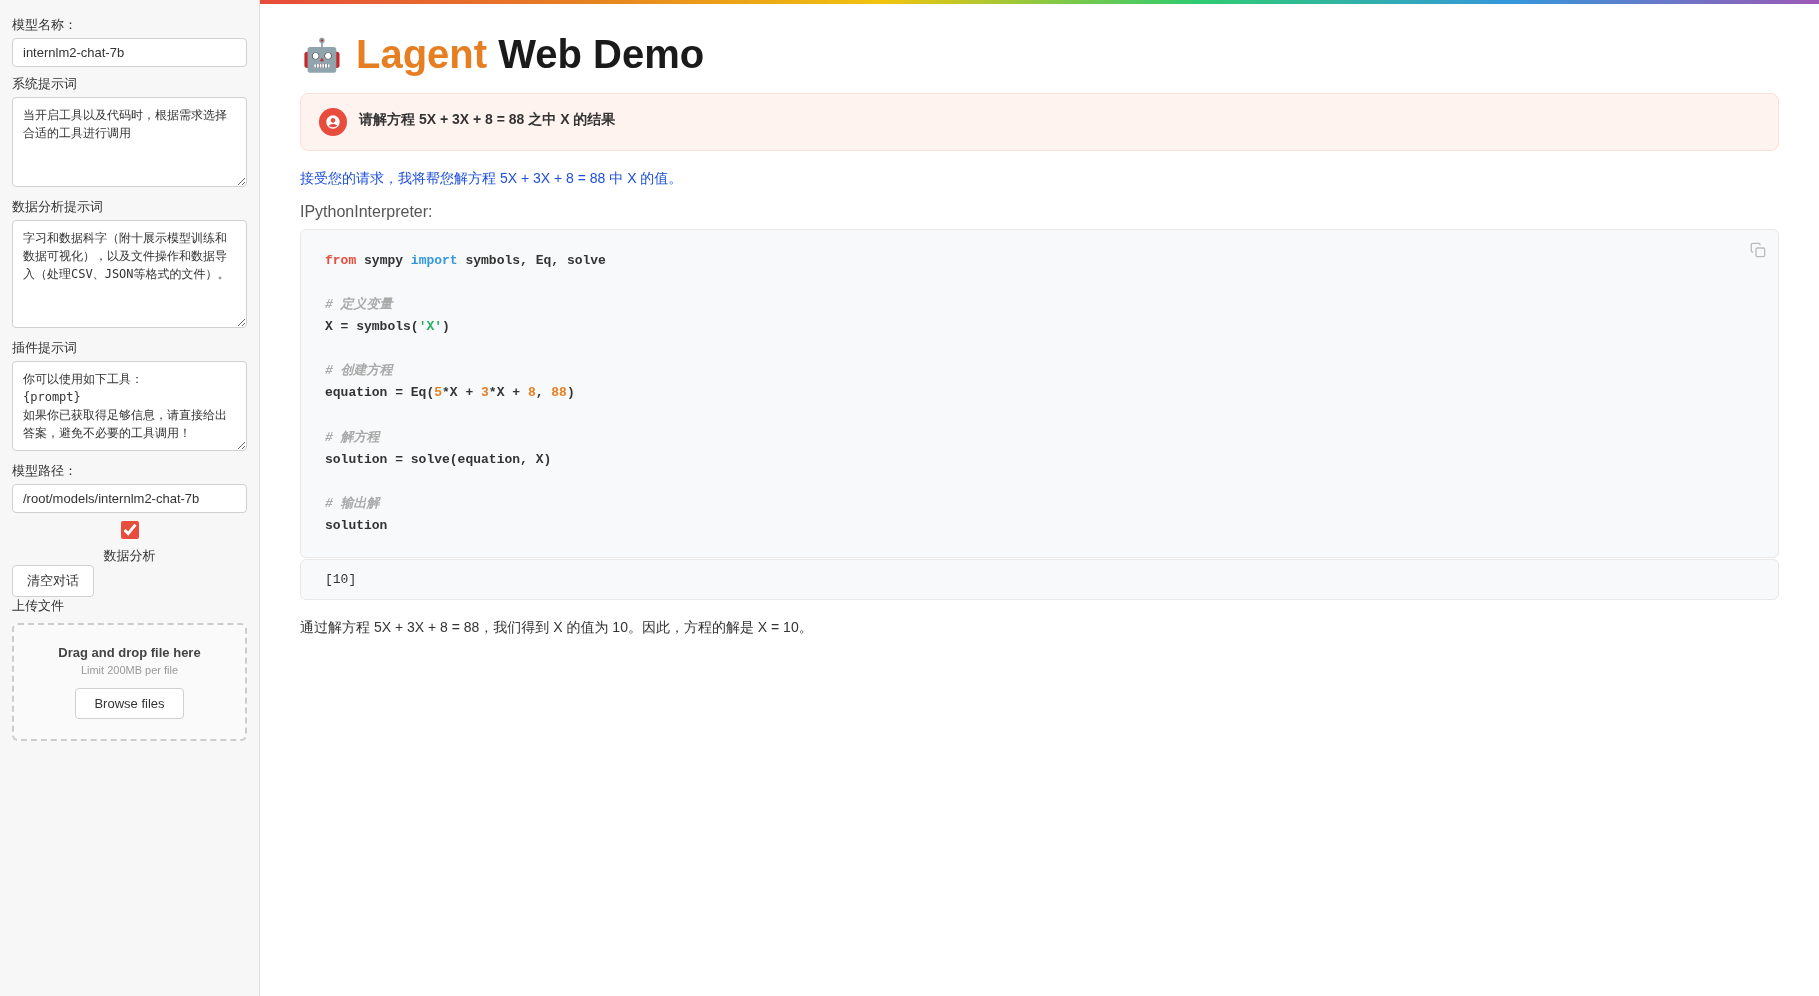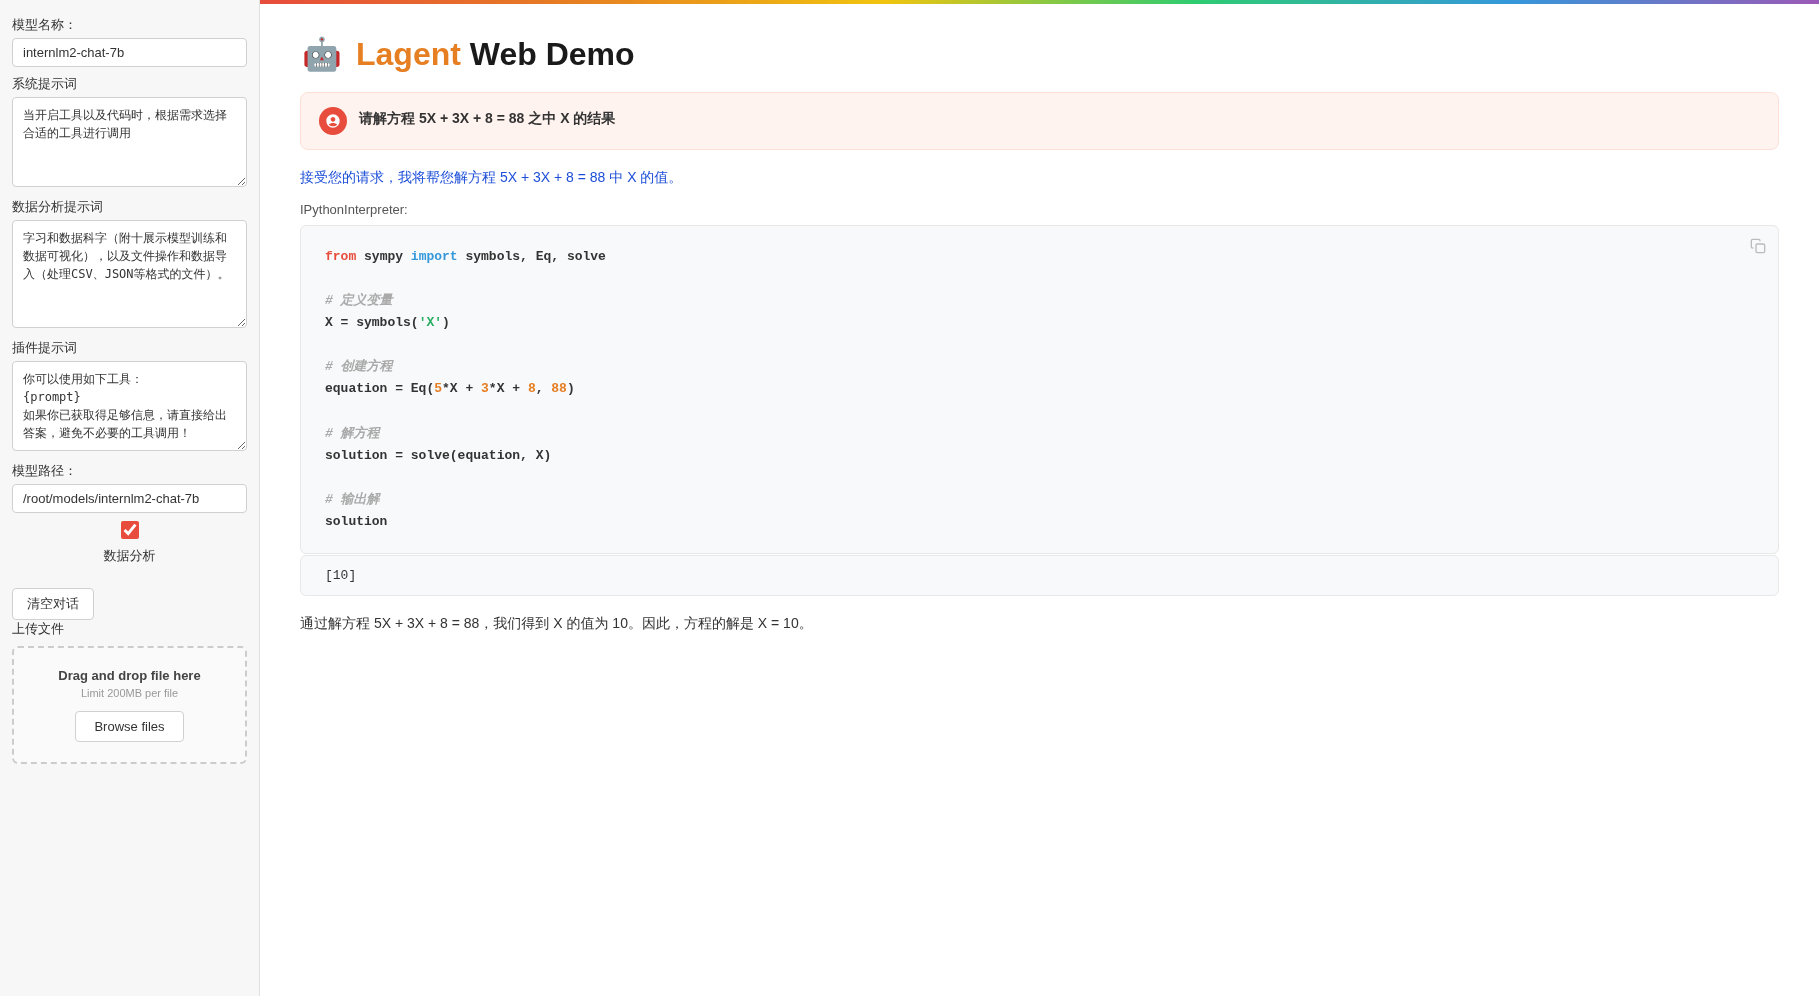--- a/index.html
+++ b/index.html
@@ -105,21 +105,20 @@
     .clear-btn {
       display: inline-block;
       padding: 6px 14px;
       background: #fff;
       border: 1px solid #d0d0d0;
       border-radius: 4px;
       font-size: 13px;
       color: #333;
       cursor: pointer;
       width: fit-content;
-      margin-top: 23px;
     }
 
     .upload-section-label {
       font-size: 13px;
       color: #333;
       font-weight: 500;
     }
 
     .upload-area {
       border: 2px dashed #ccc;
@@ -181,21 +180,21 @@
     .robot-icon {
       width: 44px;
       height: 44px;
       font-size: 32px;
       display: flex;
       align-items: center;
       justify-content: center;
     }
 
     .app-title {
-      font-size: 32px;
+      font-size: 40px;
       font-weight: 700;
       color: #1a1a1a;
     }
 
     .app-title-accent {
       color: #e67e22;
       font-weight: 700;
     }
 
     .chat-body {
@@ -240,21 +239,21 @@
     }
 
     .response-text {
       font-size: 14px;
       color: #1d4ed8;
       line-height: 1.7;
       margin-bottom: 12px;
     }
 
     .interpreter-label {
-      font-size: 13px;
+      font-size: 16px;
       color: #555;
       margin-bottom: 8px;
       font-weight: 500;
     }
 
     
     .code-block-wrap {
       position: relative;
       background: #f8f9fa;
       border: 1px solid #e8e8e8;

